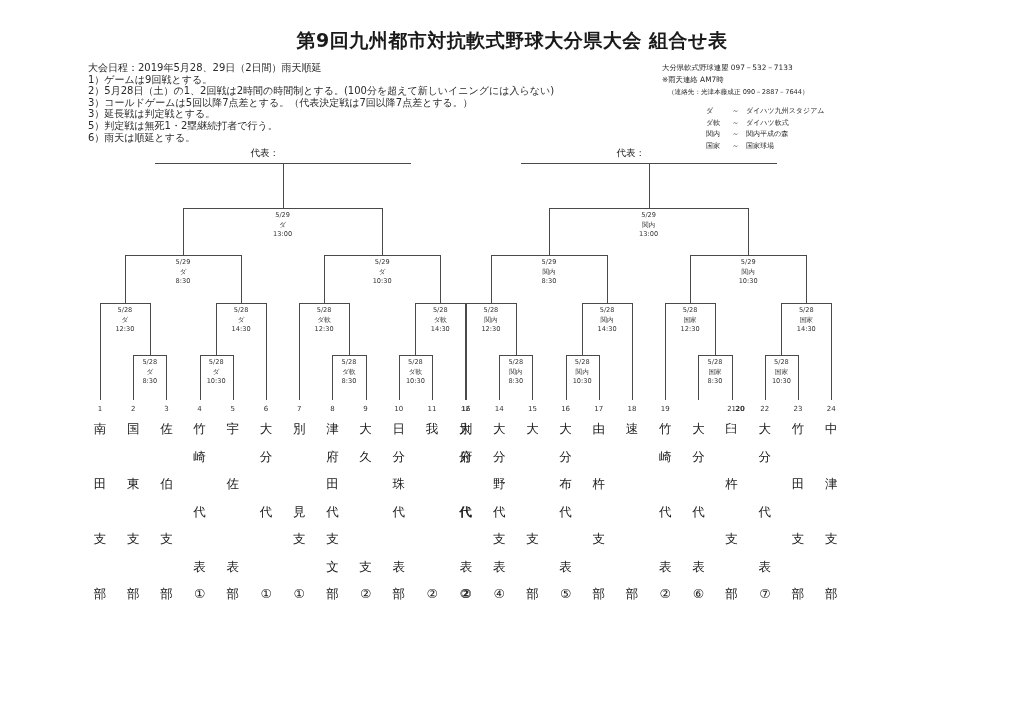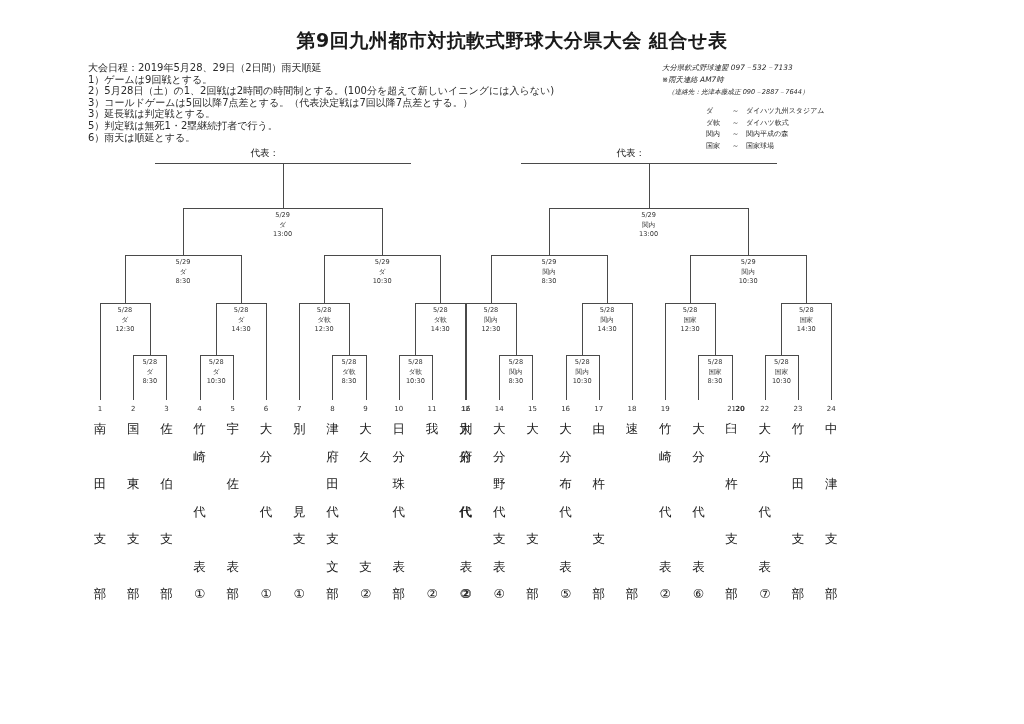--- a/index.html
+++ b/index.html
@@ -52,21 +52,20 @@
   .contact {
     position: absolute;
     left: 662px;
     top: 62px;
     width: 300px;
     font-size: 7.4px;
     line-height: 12px;
     color: #2a2a2a;
     font-family: "DejaVu Sans", "Liberation Sans", sans-serif;
     white-space: nowrap;
-    font-style: italic;
   }
   .contact .c-line { height: 12px; }
   .contact .c-indent { padding-left: 6px; font-size: 6.6px; }
 
   
   .legend {
     position: absolute;
     left: 706px;
     top: 106px;
     font-size: 7px;

